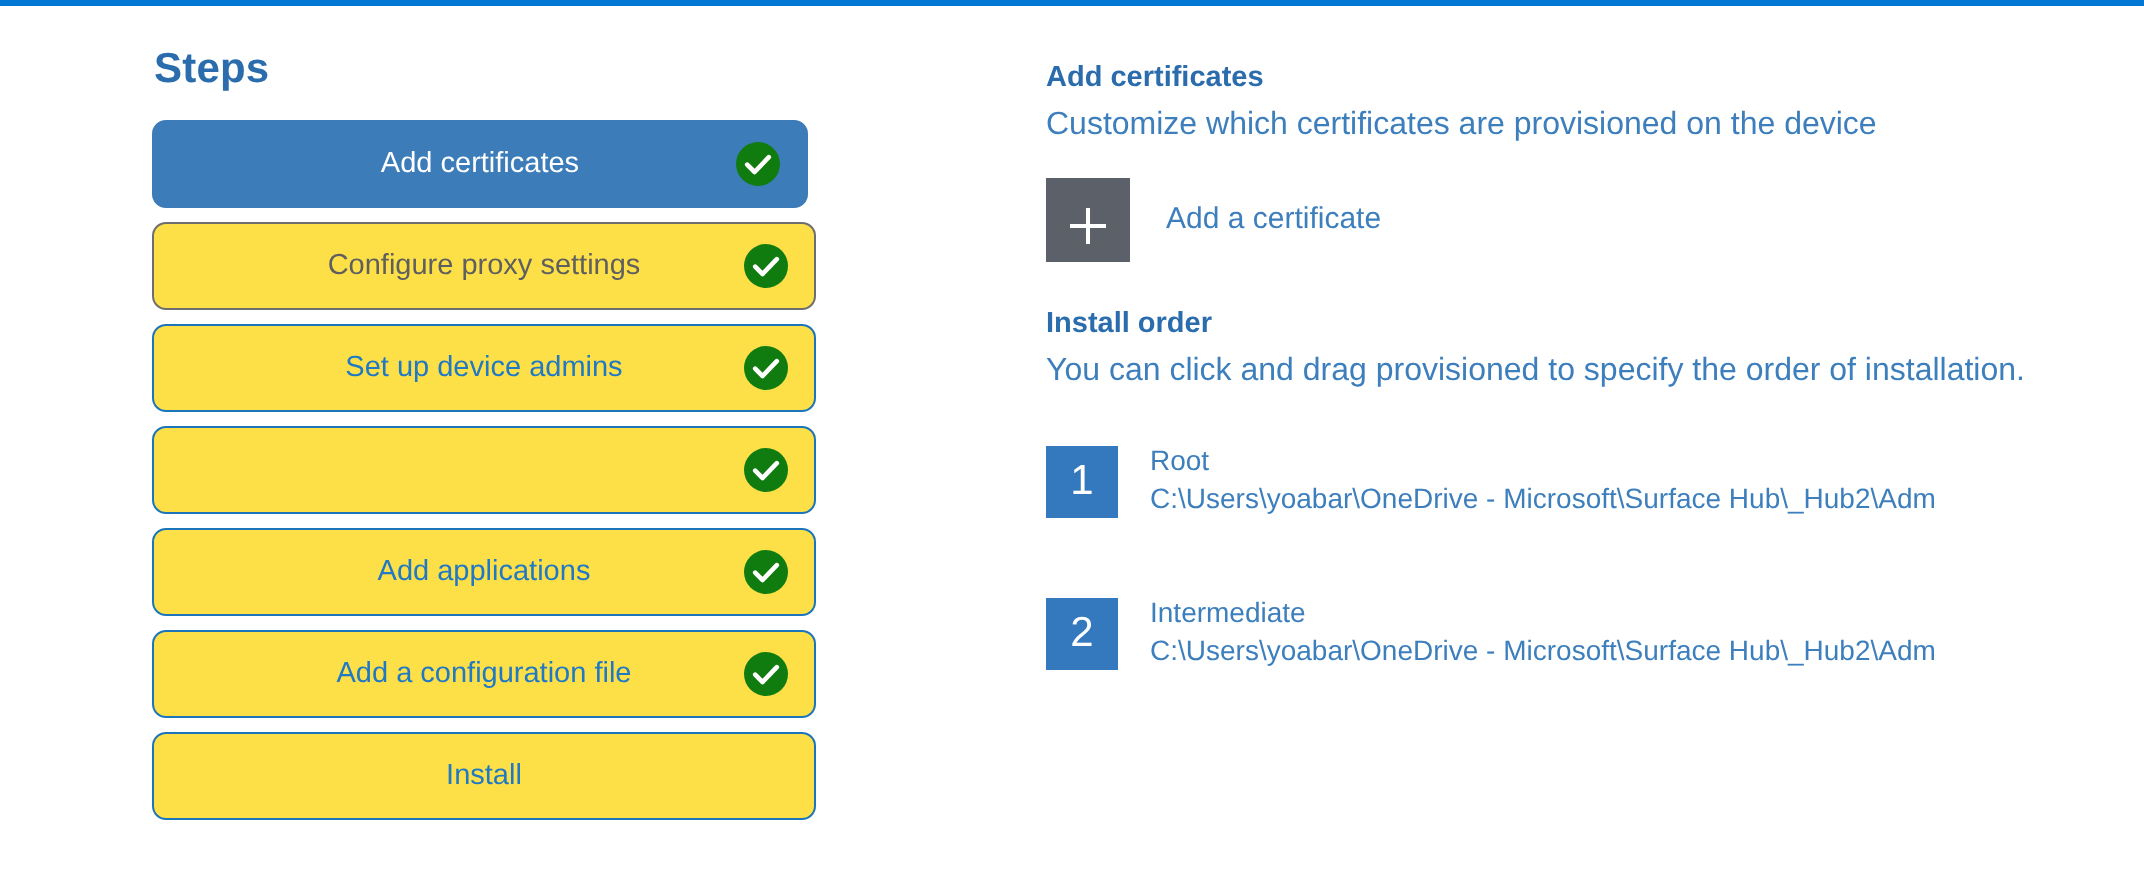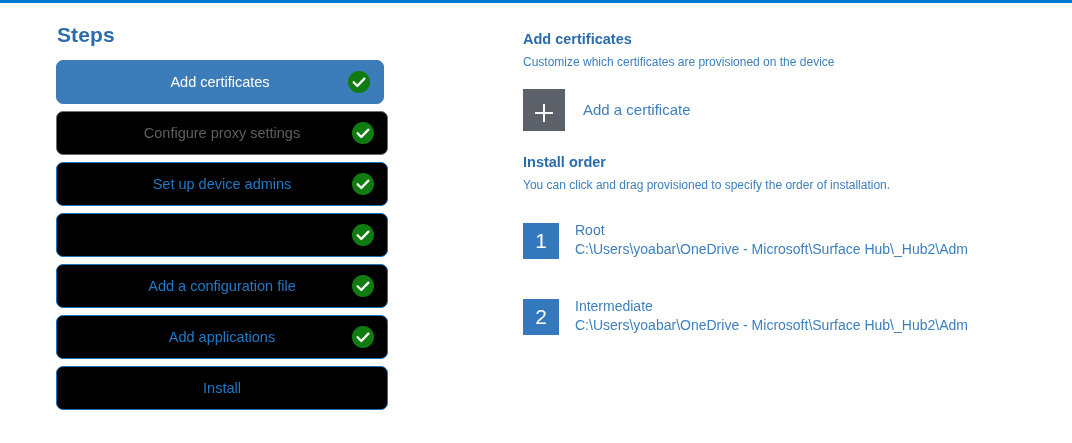--- a/index.html
+++ b/index.html
@@ -21,21 +21,21 @@
     position: absolute;
     left: 0; top: 0;
     width: 1072px;
     height: 3px;
     background: #0078d4;
   }
 
   
   .steps-panel {
     position: absolute;
-    left: 56px;
+    left: 76px;
     top: 22px;
     width: 332px;
   }
   .steps-title {
     font-size: 21px;
     font-weight: bold;
     color: #2b6cac;
     letter-spacing: 0.1px;
     margin: 0 0 12px 1px;
     line-height: 26px;
@@ -46,21 +46,21 @@
   }
   .step-btn {
     position: relative;
     box-sizing: border-box;
     height: 44px;
     border-radius: 7px;
     display: flex;
     align-items: center;
     justify-content: center;
     margin-bottom: 7px;
-    background: #000000;
+    background: #fde047;
     border: 1px solid #1b75bb;
     cursor: pointer;
     user-select: none;
   }
   .step-btn .step-label {
     font-size: 14.5px;
     color: #2079c4;
     line-height: 18px;
     text-align: center;
     padding: 0 34px;
@@ -100,21 +100,21 @@
     width: 520px;
   }
   .sec-head {
     font-size: 14.5px;
     font-weight: bold;
     color: #2b6cac;
     line-height: 19px;
     margin: 0;
   }
   .sec-sub {
-    font-size: 12px;
+    font-size: 16px;
     color: #3d7fbd;
     line-height: 19px;
     margin: 4px 0 0 0;
   }
 
   
   .add-row {
     display: flex;
     align-items: center;
     margin-top: 17px;
@@ -223,30 +223,30 @@
       </div>
       <div class="step-btn">
         <span class="step-check">
           <svg viewBox="0 0 24 24" width="24" height="24">
             <circle cx="12" cy="12" r="11" fill="#107c10"></circle>
             <path d="M6.6 12.3 L10.3 16 L17.4 8.6" fill="none" stroke="#ffffff" stroke-width="2.3" stroke-linecap="round" stroke-linejoin="round"></path>
           </svg>
         </span>
       </div>
       <div class="step-btn">
+        <span class="step-label">Add applications</span>
+        <span class="step-check">
+          <svg viewBox="0 0 24 24" width="24" height="24">
+            <circle cx="12" cy="12" r="11" fill="#107c10"></circle>
+            <path d="M6.6 12.3 L10.3 16 L17.4 8.6" fill="none" stroke="#ffffff" stroke-width="2.3" stroke-linecap="round" stroke-linejoin="round"></path>
+          </svg>
+        </span>
+      </div>
+      <div class="step-btn">
         <span class="step-label">Add a configuration file</span>
-        <span class="step-check">
-          <svg viewBox="0 0 24 24" width="24" height="24">
-            <circle cx="12" cy="12" r="11" fill="#107c10"></circle>
-            <path d="M6.6 12.3 L10.3 16 L17.4 8.6" fill="none" stroke="#ffffff" stroke-width="2.3" stroke-linecap="round" stroke-linejoin="round"></path>
-          </svg>
-        </span>
-      </div>
-      <div class="step-btn">
-        <span class="step-label">Add applications</span>
         <span class="step-check">
           <svg viewBox="0 0 24 24" width="24" height="24">
             <circle cx="12" cy="12" r="11" fill="#107c10"></circle>
             <path d="M6.6 12.3 L10.3 16 L17.4 8.6" fill="none" stroke="#ffffff" stroke-width="2.3" stroke-linecap="round" stroke-linejoin="round"></path>
           </svg>
         </span>
       </div>
       <div class="step-btn">
         <span class="step-label">Install</span>
       </div>

